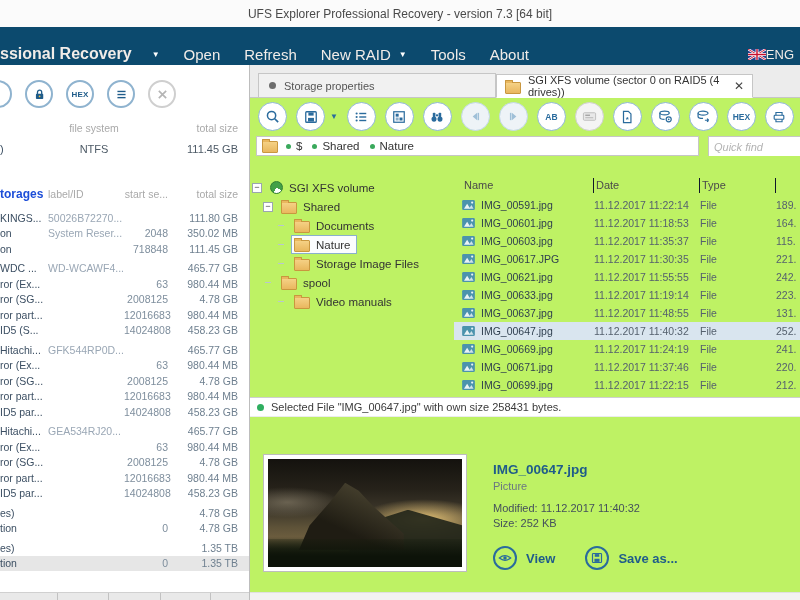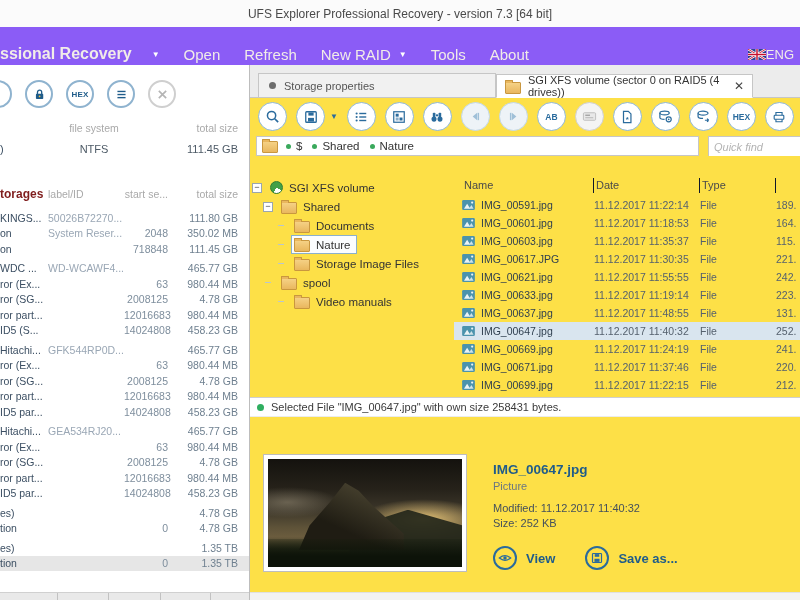--- a/index.html
+++ b/index.html
@@ -2,21 +2,21 @@
 <html><head>
 <meta charset="utf-8">
 <style>
   html,body{margin:0;padding:0;background:#888;}
   .app{position:relative;width:800px;height:600px;overflow:hidden;background:#fff;
        font-family:"Liberation Sans",sans-serif;-webkit-font-smoothing:antialiased;}
   
   .titlebar{position:absolute;top:0;left:0;right:0;height:27px;background:#fbfbfb;
             display:flex;align-items:center;justify-content:center;font-size:12px;color:#4a4a4a;}
   
-  .menubar{position:absolute;top:27px;left:0;right:0;height:54px;background:#8b5cf6;
+  .menubar{position:absolute;top:27px;left:0;right:0;height:54px;background:#0c4a6e;
            display:flex;align-items:center;color:#f1ece8;padding-right:6px;}
   .logo{font-weight:bold;font-size:16px;white-space:nowrap;}
   .m-caret{margin-left:20px;font-size:8px;color:#fff;cursor:default;}
   .m-caret2{margin-left:8px;}
   .m-item{margin-left:24px;font-size:15px;cursor:default;}
   .lang{margin-left:auto;display:flex;align-items:center;font-size:13px;}
   .flag{width:18px;height:11px;display:block;}
   
   #left-panel{position:absolute;top:65px;left:0;width:249px;bottom:0;background:#fff;
               border-right:1px solid #bdbdbd;overflow:hidden;}
@@ -28,34 +28,34 @@
   .lbtn.disabled{border-color:#cfcfcf;color:#b5b5b5;}
   .fs-head,.fs-row{display:grid;grid-template-columns:40px 108px 90px;align-items:center;}
   .fs-head{margin-top:14px;font-size:10.5px;color:#a9a9a9;}
   .fs-head .h-fs{text-align:center;} .fs-head .h-ts{text-align:right;}
   .fs-row{margin-top:9px;font-size:11px;color:#4d5a66;}
   .fs-row .c-name{color:#3c4f63;}
   .fs-row .c-fs{text-align:center;} .fs-row .c-ts{text-align:right;}
   .st-headwrap{margin-top:32px;}
   .st-head,.st-row{display:grid;grid-template-columns:48px 76px 44px 70px;align-items:center;padding-right:1px;}
   .st-head{font-size:10.5px;color:#a9a9a9;}
-  .st-head .h-title{font-size:12px;font-weight:bold;color:#7f1d1d;overflow:visible;white-space:nowrap;}
+  .st-head .h-title{font-size:12px;font-weight:bold;color:#1d4ed8;overflow:visible;white-space:nowrap;}
   .st-head .h-start,.st-head .h-size{text-align:right;}
   .st-body{margin-top:9px;}
   .st-row{height:15.5px;font-size:10.5px;cursor:default;}
   .st-row.device{margin-top:4px;}
   .st-row.selected{background:#e6e6e6;}
   .st-row .c-n{color:#3c4f63;white-space:nowrap;overflow:hidden;}
   .st-row .c-l{color:#9aa7b5;white-space:nowrap;overflow:hidden;}
   .st-row .c-st{color:#7e8e9d;text-align:right;}
   .st-row .c-sz{color:#6f8090;text-align:right;}
   .lp-scroll{position:absolute;bottom:0;left:0;right:0;height:7px;background:#e9e9e9;border-top:1px solid #d0d0d0;}
   .lp-scroll i{position:absolute;top:0;bottom:0;width:1px;background:#c2c2c2;}
   
-  #right-panel{position:absolute;top:65px;left:250px;right:0;bottom:0;background:#fde047;}
+  #right-panel{position:absolute;top:65px;left:250px;right:0;bottom:0;background:#bef264;}
   .tabbar{position:absolute;top:0;left:0;right:0;height:32px;background:#ececec;
           border-bottom:1px solid #c6c6c6;display:flex;align-items:flex-end;padding-left:8px;}
   .tab{height:24px;display:flex;align-items:center;box-sizing:border-box;cursor:default;}
   .tab.inactive{width:238px;background:#f1f1f1;border:1px solid #c6c6c6;border-bottom:none;
                 color:#555;font-size:11px;padding-left:10px;gap:8px;}
   .tab-dot{width:7px;height:7px;border-radius:50%;background:#6d6d6d;}
   .tab.active{width:257px;background:#fff;border:1px solid #c6c6c6;border-bottom:1px solid #fff;
               margin-bottom:-1px;font-size:11px;color:#333;padding:0 8px;gap:7px;}
   .tab-close{margin-left:auto;color:#444;font-size:12px;cursor:default;}
   

